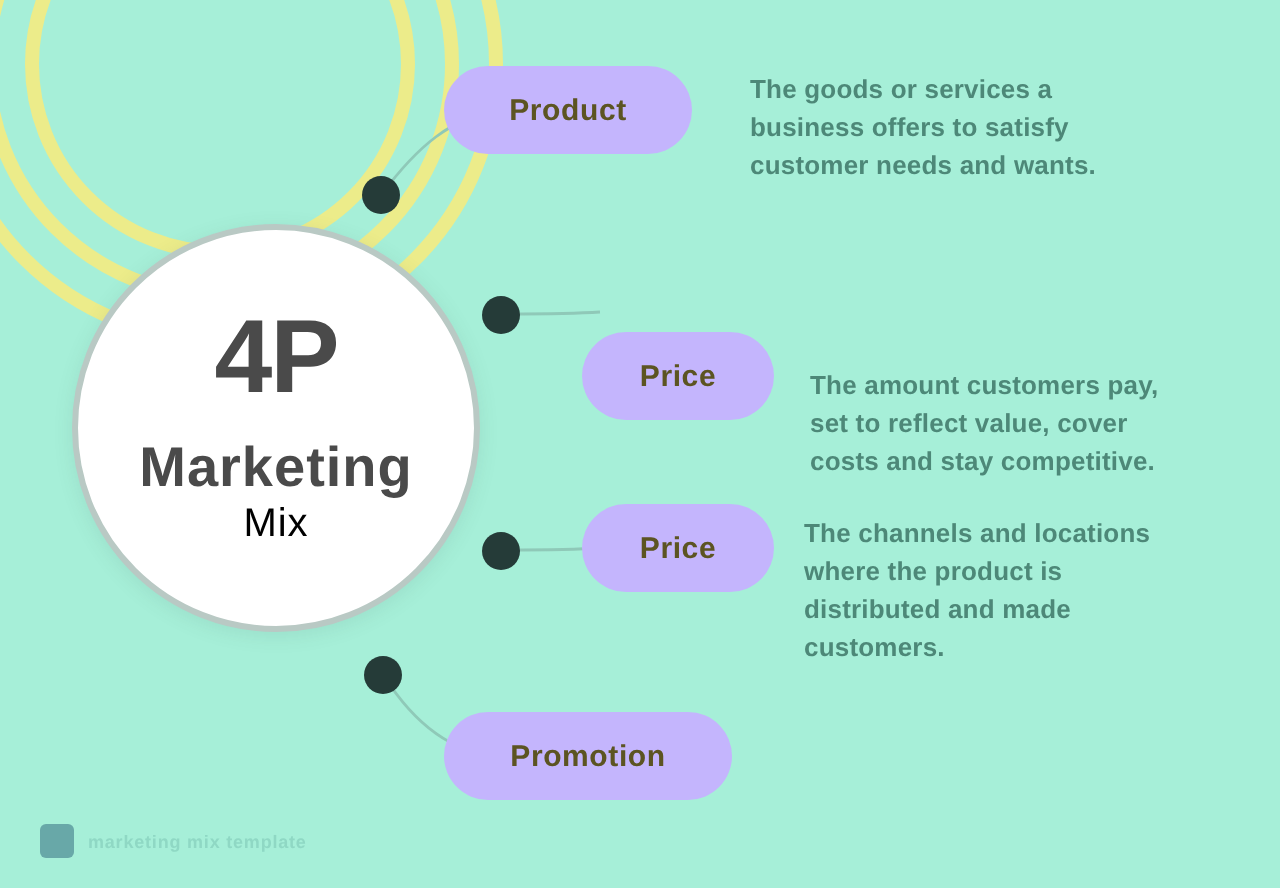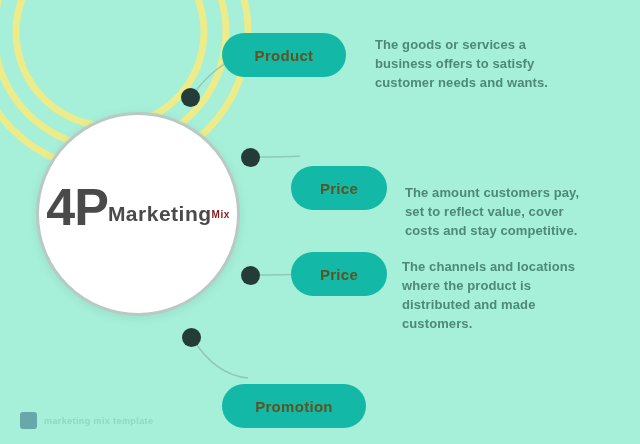--- a/index.html
+++ b/index.html
@@ -37,44 +37,44 @@
     position: absolute;
     left: 36px;
     top: 112px;
     width: 204px;
     height: 204px;
     border-radius: 50%;
     background: #ffffff;
     border: 3px solid #b9c9c4;
     box-sizing: border-box;
     display: flex;
-    flex-direction: row;
+    flex-direction: column;
     align-items: center;
     justify-content: center;
     box-shadow: 0 2px 10px rgba(60,90,80,0.10);
   }
   .center-big {
     font-size: 52px;
     font-weight: bold;
     color: #4a4a4a;
     letter-spacing: -1px;
     line-height: 1;
     margin-bottom: 14px;
   }
   .center-sub1 {
-    font-size: 21px;
+    font-size: 28px;
     font-weight: bold;
     color: #4a4a4a;
     line-height: 1.05;
     letter-spacing: 0.5px;
   }
   .center-sub2 {
-    font-size: 10px;
-    font-weight: bold;
-    color: #7f1d1d;
+    font-size: 20px;
+    font-weight: normal;
+    color: #000000;
     line-height: 1.3;
     letter-spacing: 0.5px;
   }
 
   
   .connectors {
     position: absolute;
     left: 0;
     top: 0;
     width: 640px;
@@ -91,35 +91,35 @@
     background: #253b38;
   }
   .dot-1 { left: 181px; top: 88px; }
   .dot-2 { left: 241px; top: 148px; }
   .dot-3 { left: 241px; top: 266px; }
   .dot-4 { left: 182px; top: 328px; }
 
   
   .pill {
     position: absolute;
-    background: #14b8a6;
+    background: #c4b5fd;
     border-radius: 22px;
     display: flex;
     align-items: center;
     justify-content: center;
     color: #5c5422;
     font-weight: bold;
     font-size: 15px;
     letter-spacing: 0.3px;
     box-sizing: border-box;
   }
   .pill-1 { left: 222px; top: 33px;  width: 124px; height: 44px; }
   .pill-2 { left: 291px; top: 134px; width: 96px;  height: 44px; margin-top: 32px; }
   .pill-3 { left: 291px; top: 252px; width: 96px;  height: 44px; }
-  .pill-4 { left: 222px; top: 356px; width: 144px; height: 44px; margin-top: 28px; }
+  .pill-4 { left: 222px; top: 356px; width: 144px; height: 44px; }
 
   
   .desc {
     position: absolute;
     color: #4d8878;
     font-size: 13px;
     font-weight: bold;
     line-height: 1.45;
     letter-spacing: 0.1px;
   }

